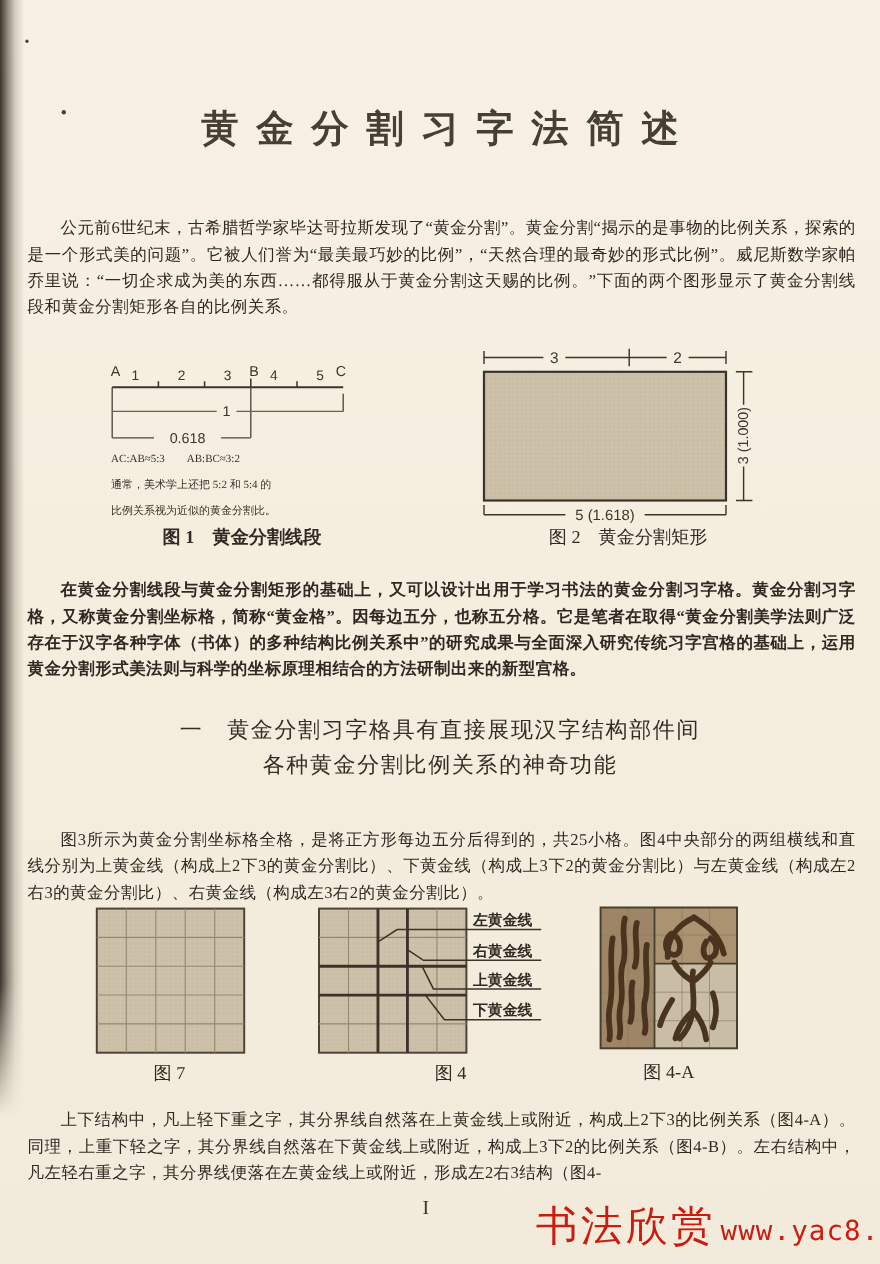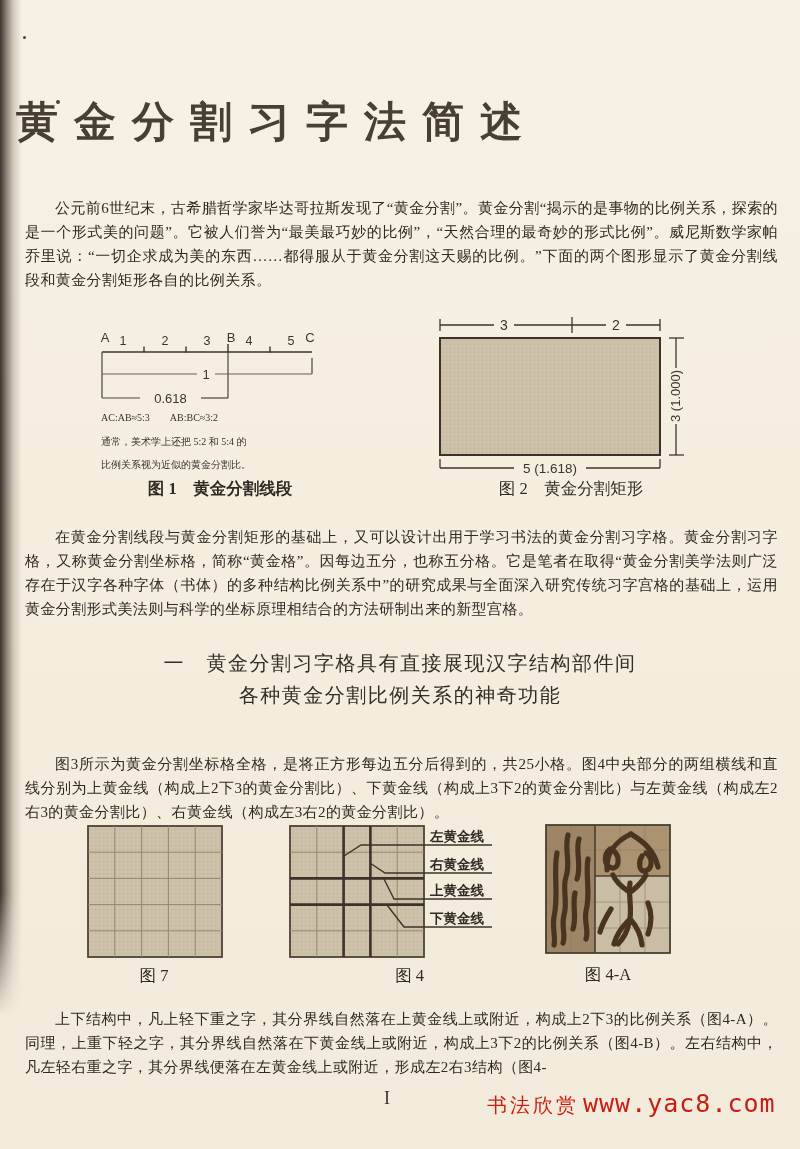--- a/index.html
+++ b/index.html
@@ -13,30 +13,30 @@
     position:absolute; left:0; top:0; width:22px; height:1015px;
     background:linear-gradient(to right, rgba(44,35,26,.92) 0%, rgba(44,35,26,.5) 32%, rgba(70,56,42,.2) 62%, rgba(70,56,42,0) 100%);
     -webkit-mask-image:linear-gradient(to bottom,#000 0%,#000 88%,transparent 100%);
             mask-image:linear-gradient(to bottom,#000 0%,#000 88%,transparent 100%);
   }
   .speck{position:absolute; background:#4a4138; border-radius:50%;}
   .speck.s1{left:56px; top:100px; width:4px; height:4px;}
   .speck.s2{left:23px; top:36px; width:3px; height:3px;}
 
   .title{
-    position:absolute; top:94px; left:0; right:0; margin:0; 
+    position:absolute; top:94px; left:0; right:0; margin:0; text-align:center;
     font-family:"Liberation Sans", sans-serif; font-weight:bold;
-    font-size:42px; color:#483f34; letter-spacing:16px; text-indent:16px;
+    font-size:34px; color:#483f34; letter-spacing:16px; text-indent:16px;
   }
   .body{
     position:absolute; left:25px; width:753px; margin:0;
     font-size:15px; line-height:24px; letter-spacing:.4px;
     text-align:justify; text-indent:2em;
   }
-  #p1{top:196px;} #p2{top:525px;} #p3{top:752px;} #p4{top:1007px;}
+  #p1{top:196px;} #p2{top:525px;font-weight:bold;} #p3{top:752px;} #p4{top:1007px;}
 
   .heading{
     position:absolute; left:0; right:0; margin:0; text-align:center;
     font-family:"Liberation Sans", sans-serif; font-weight:normal;
     font-size:20px; color:#332d26; letter-spacing:1.5px;
   }
   #hline1{top:650px;} #hline2{top:682px;}
 
   .fig{position:absolute;}
   #fig1{left:98px;  top:330px; width:244px;}
@@ -62,21 +62,21 @@
   svg text{font-family:"Liberation Sans", sans-serif; fill:#3a352e;}
   svg text.cjk{font-family:"Liberation Serif", serif; font-weight:bold; fill:#2f2a24;}
 
   .pagenum{
     position:absolute; left:372px; top:1088px; width:30px; text-align:center;
     font-size:18px; color:#3a352e; font-family:"Liberation Serif", serif;
   }
   .watermark{
     position:absolute; left:487px; top:1089px; white-space:nowrap; color:#c91d12;
   }
-  .wm-cn{font-size:20px; font-family:"Liberation Serif", serif; letter-spacing:3px;}
+  .wm-cn{font-size:38px; font-family:"Liberation Serif", serif; letter-spacing:3px;}
   .wm-url{font-size:25px; font-family:"DejaVu Sans Mono", monospace; letter-spacing:1px;}
 </style>
 </head>
 <body>
 
 <div class="page">
 
   <div class="gutter"></div>
   <div class="speck s1"></div>
   <div class="speck s2"></div>

